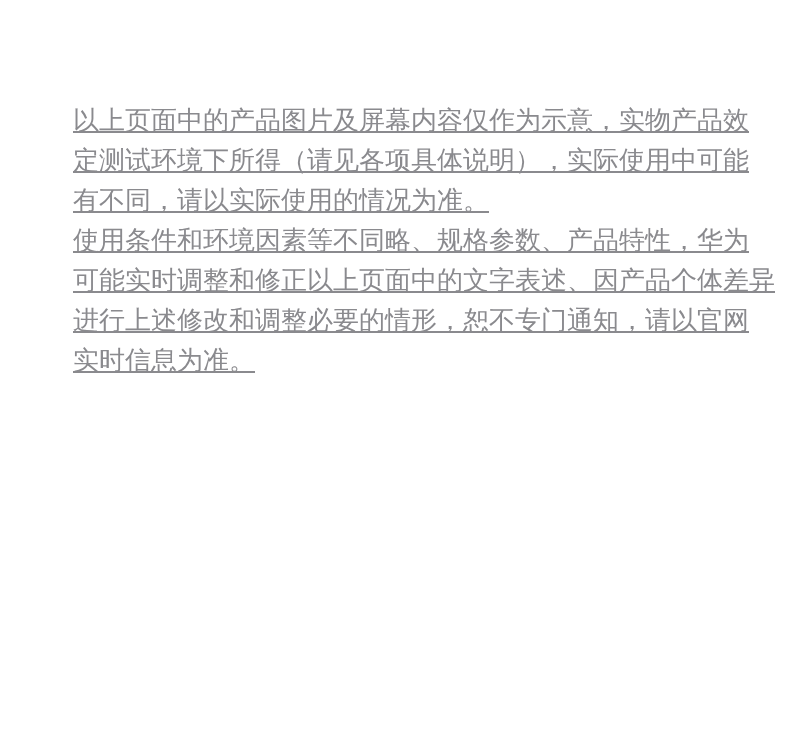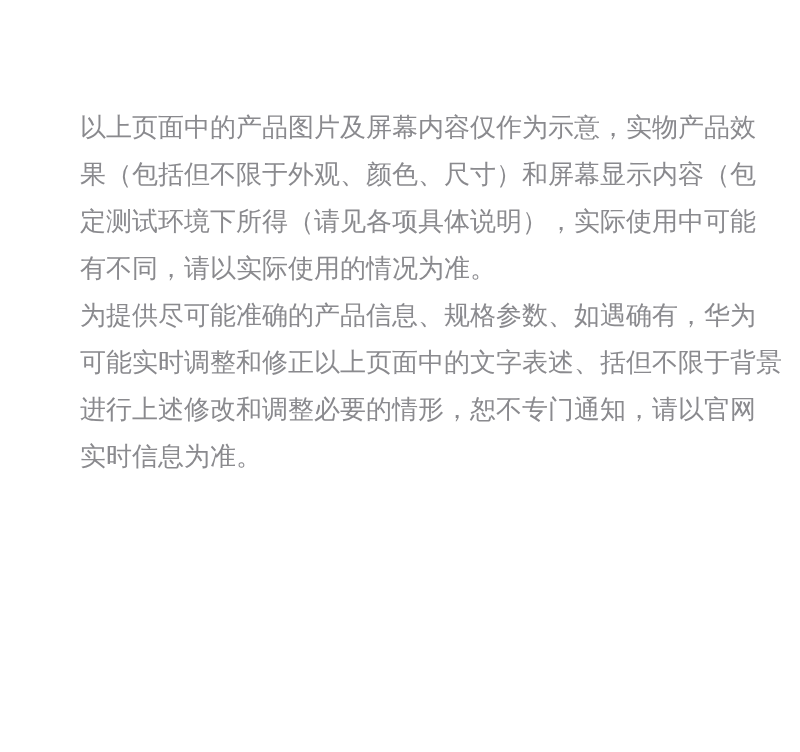--- a/index.html
+++ b/index.html
@@ -21,35 +21,35 @@
     color: #8a8a8e;
     font-size: 26px;
     line-height: 40px;
     letter-spacing: 0;
   }
   .para {
     margin: 0;
     padding: 0;
   }
   .line {
-    margin: 7px;
+    margin: 0;
     padding: 0;
     white-space: nowrap;
     height: 40px;
+    text-decoration: underline;
   }
 </style>
 </head>
 <body>
 
 <div class="disclaimer">
   <div class="para">
     <div class="line">以上页面中的产品图片及屏幕内容仅作为示意，实物产品效</div>
-    <div class="line">果（包括但不限于外观、颜色、尺寸）和屏幕显示内容（包</div>
     <div class="line">定测试环境下所得（请见各项具体说明），实际使用中可能</div>
     <div class="line">有不同，请以实际使用的情况为准。</div>
   </div>
   <div class="para">
-    <div class="line">为提供尽可能准确的产品信息、规格参数、如遇确有，华为</div>
-    <div class="line">可能实时调整和修正以上页面中的文字表述、括但不限于背景</div>
+    <div class="line">使用条件和环境因素等不同略、规格参数、产品特性，华为</div>
+    <div class="line">可能实时调整和修正以上页面中的文字表述、因产品个体差异</div>
     <div class="line">进行上述修改和调整必要的情形，恕不专门通知，请以官网</div>
     <div class="line">实时信息为准。</div>
   </div>
 </div>
 
 </body></html>

